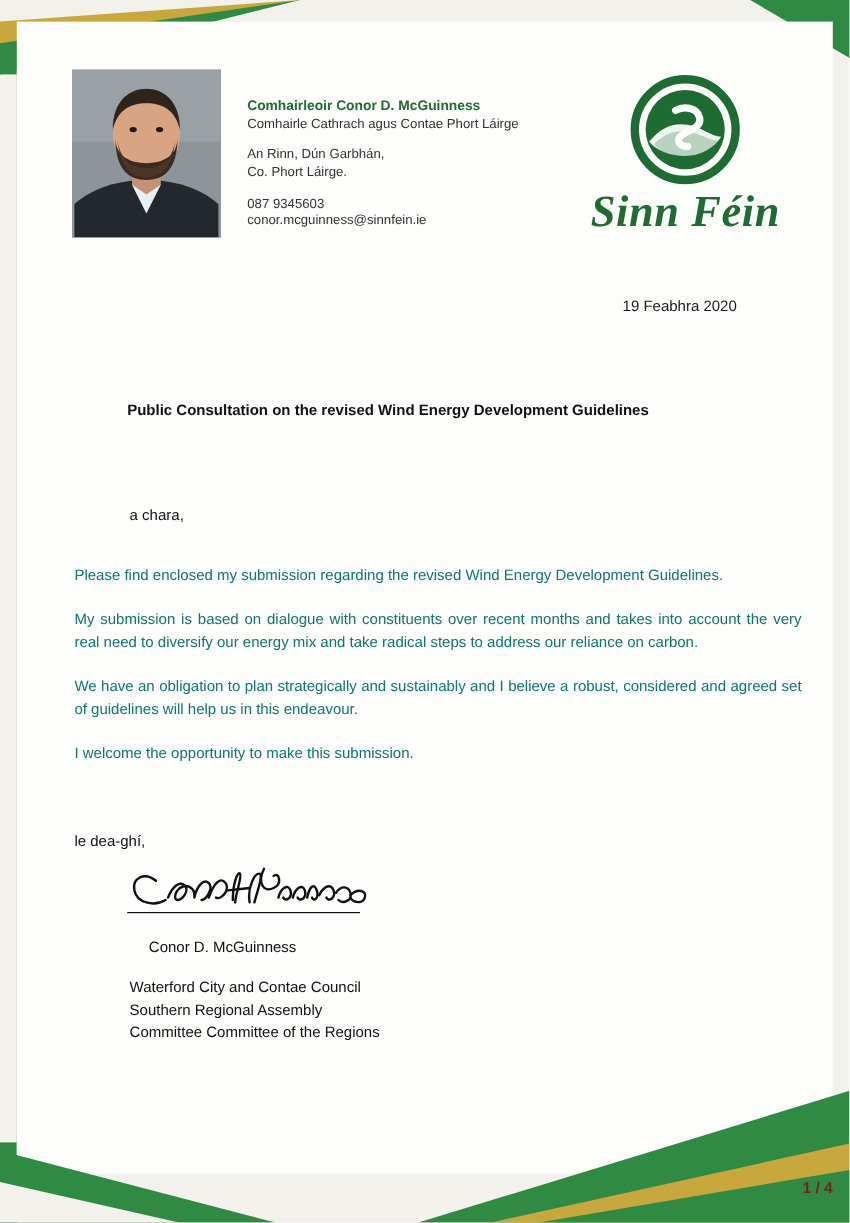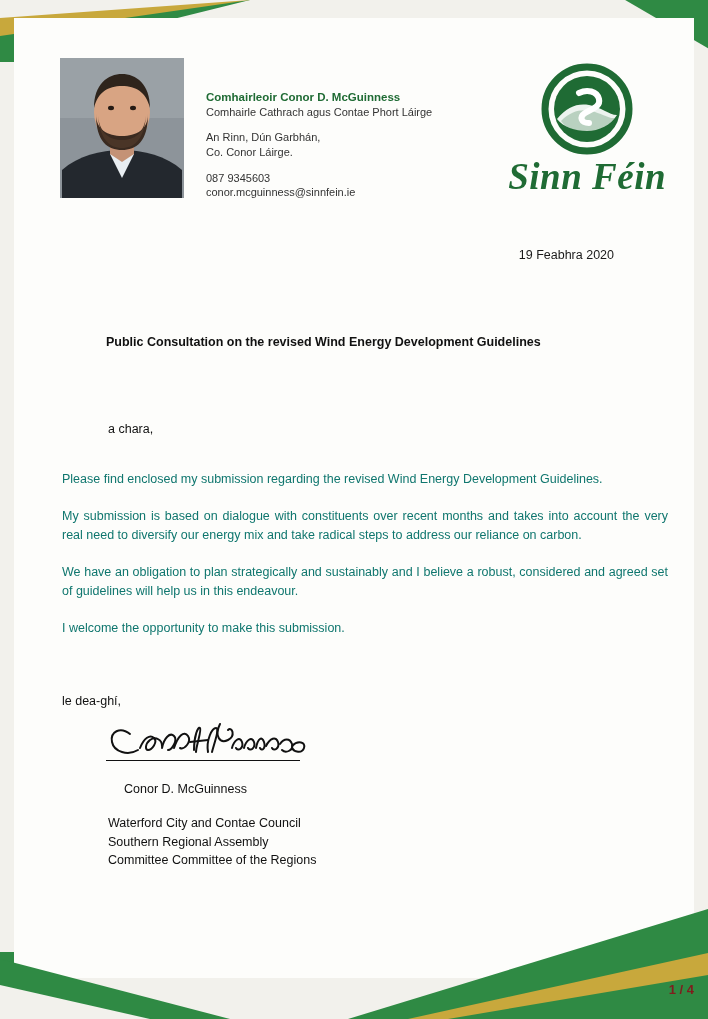--- a/index.html
+++ b/index.html
@@ -92,23 +92,23 @@
     top: 18px; left: 14px;
     width: 680px;
     height: 960px;
     background: #fdfdfb;
   }
   
   .letterhead {
     position: absolute;
     top: 40px;
     left: 46px;
-    right: 20px;
+    right: 36px;
     display: flex;
-    align-items: flex-end;
+    align-items: center;
   }
   .photo {
     width: 124px;
     height: 140px;
     flex: none;
     overflow: hidden;
     background: #7c868d;
     position: relative;
   }
   .contact {
@@ -277,21 +277,21 @@
 
           <ellipse cx="51" cy="50" rx="3" ry="2.2" fill="#241a14"></ellipse>
           <ellipse cx="73" cy="50" rx="3" ry="2.2" fill="#241a14"></ellipse>
         </svg>
       </div>
 
       <div class="contact">
         <div class="name">Comhairleoir Conor D. McGuinness</div>
         <div class="role">Comhairle Cathrach agus Contae Phort Láirge</div>
         <div class="addr1">An Rinn, Dún Garbhán,</div>
-        <div class="addr2">Co. Conor Láirge.</div>
+        <div class="addr2">Co. Phort Láirge.</div>
         <div class="phone">087 9345603</div>
         <div class="email">conor.mcguinness@sinnfein.ie</div>
       </div>
 
       <div class="logo">
         <svg width="92" height="92" viewBox="0 0 92 92">
           <circle cx="46" cy="46" r="42" fill="none" stroke="#1f6b34" stroke-width="7"></circle>
           <circle cx="46" cy="46" r="33" fill="#1f6b34"></circle>
           <path d="M16 56 C26 44 36 40 48 42 C60 44 68 52 76 52 C70 62 58 68 46 68 C34 68 22 64 16 56 Z" fill="#ffffff" opacity="0.92"></path>
           <path d="M20 58 C30 48 40 46 50 48 C60 50 68 56 74 55 C66 64 56 69 45 69 C34 69 25 65 20 58 Z" fill="#1f6b34" opacity="0.25"></path>

